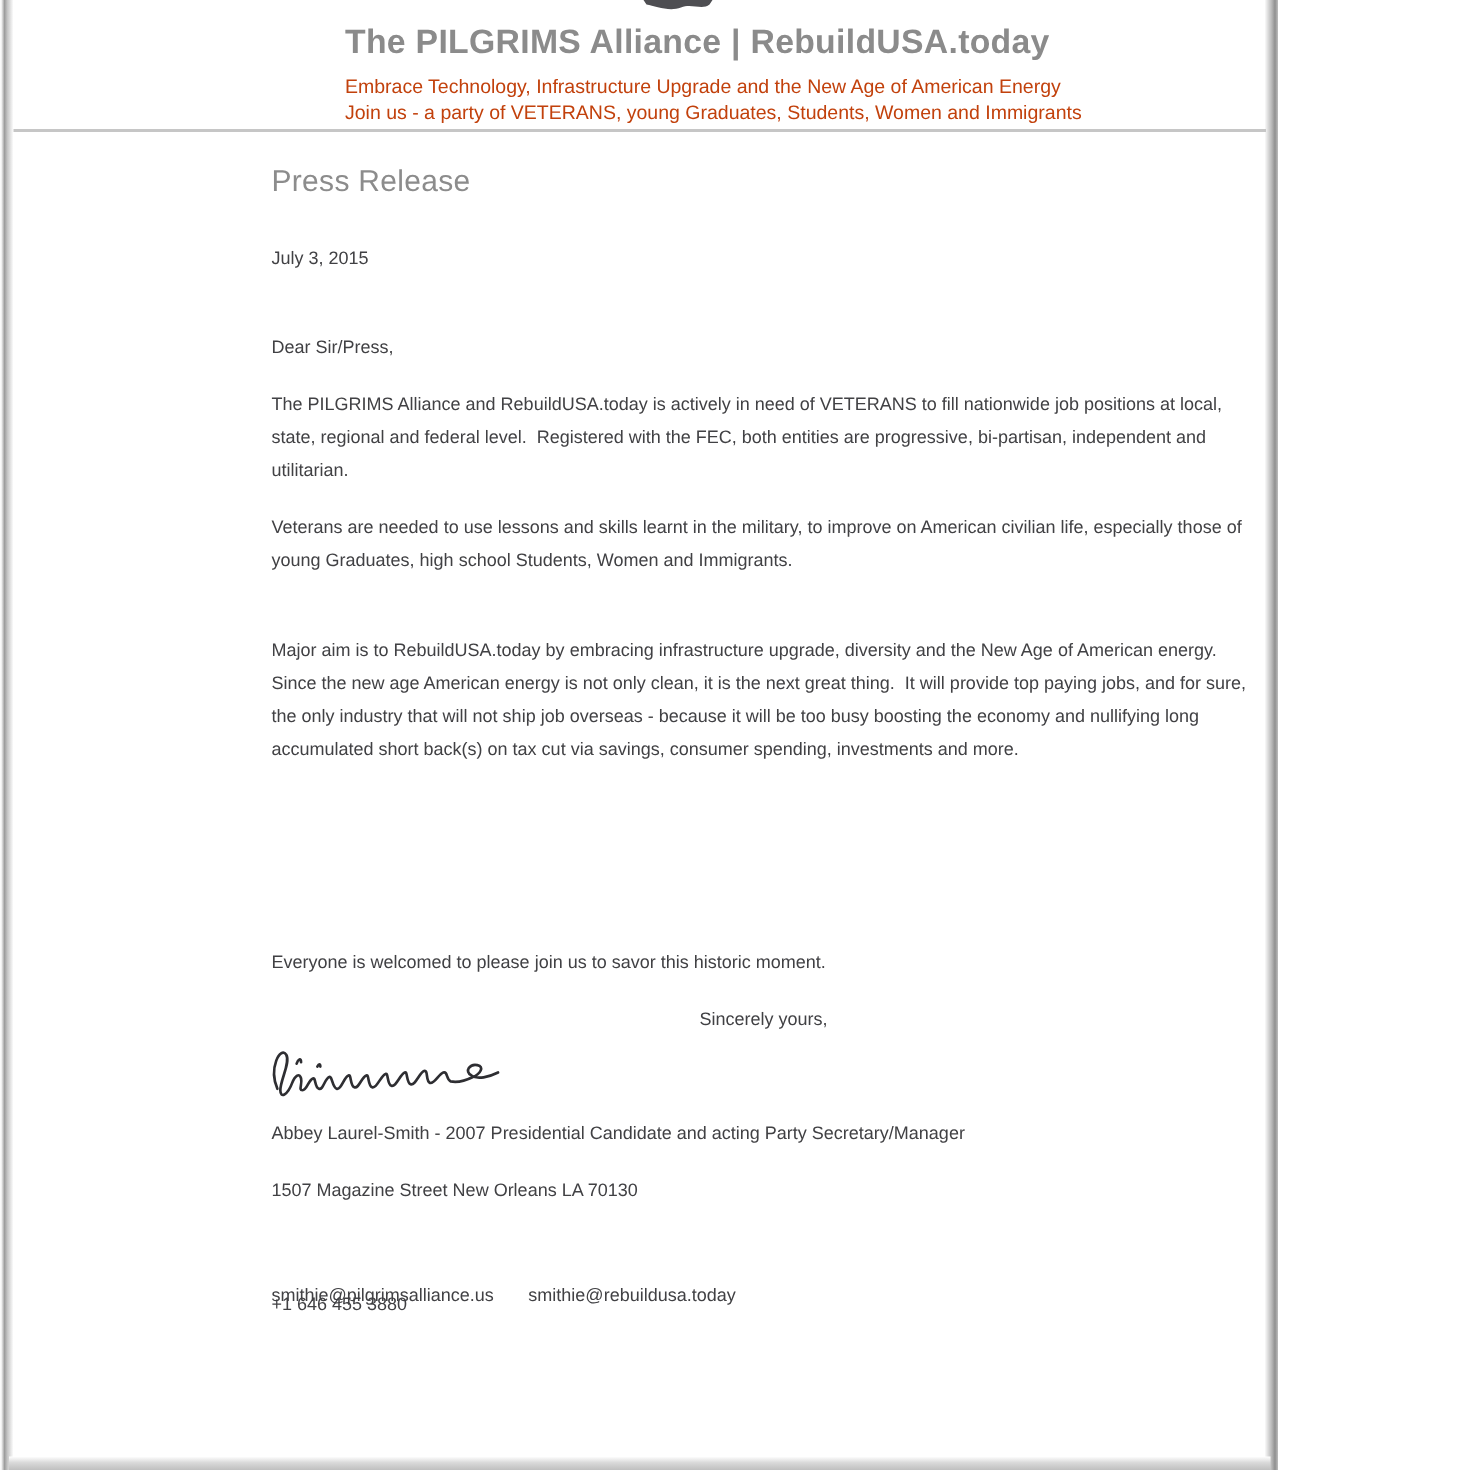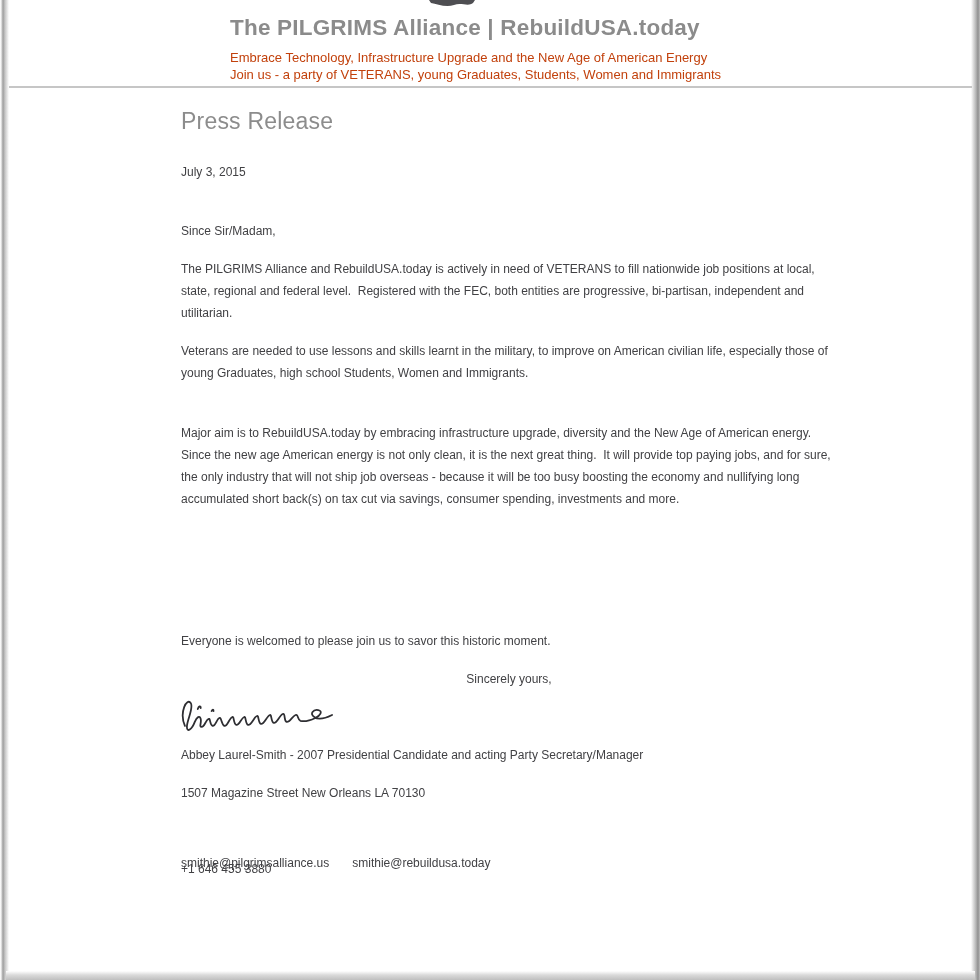--- a/index.html
+++ b/index.html
@@ -1,18 +1,18 @@
 <!DOCTYPE html>
 <html><head>
 <meta charset="utf-8">
 <style>
   html,body{margin:0;padding:0;background:#ffffff;}
   #page{
     position:relative;
-    width:980px;height:980px;
+    width:852px;height:980px;
     background:#ffffff;
     overflow:hidden;
     font-family:"Liberation Sans","DejaVu Sans",sans-serif;
     color:#414144;
     text-decoration:underline;
   }
   
   .edge-left{
     position:absolute;left:0;top:0;bottom:0;width:10px;
     background:linear-gradient(to right,#ffffff 0px,#f0f0f0 1px,#9d9d9d 3px,#c6c6c6 5px,#ffffff 9px);
@@ -30,21 +30,21 @@
   .masthead{position:absolute;left:230px;top:14px;width:560px;}
   .masthead-title{
     font-size:22.5px;font-weight:600;letter-spacing:.2px;
     color:#8b8b8b;line-height:28px;white-space:nowrap;
   }
   .masthead-taglines{margin-top:7px;font-size:13px;line-height:17px;color:#c2410c;white-space:nowrap;}
 
   .divider{position:absolute;left:9px;right:8px;top:86px;height:1.5px;background:#c6c6c6;}
 
   .block{position:absolute;left:181px;width:656px;font-size:12px;line-height:22px;white-space:pre-wrap;}
-  .press-release{top:110px;font-size:23px;font-weight:500;color:#8c8c8c;letter-spacing:.2px;white-space:nowrap;}
+  .press-release{top:110px;font-size:20px;font-weight:500;color:#8c8c8c;letter-spacing:.2px;white-space:nowrap;}
   .date{top:161px;}
   .salutation{top:220px;}
   .p1{top:258px;}
   .p2{top:340px;}
   .p3{top:422px;}
   .p4{top:570px;}
   .p5{top:630px;}
   .closing{top:668px;text-align:center;}
   .sig{position:absolute;left:178px;top:694px;width:158px;height:42px;}
   .sig-name{top:744px;white-space:nowrap;}
@@ -71,21 +71,21 @@
     <div class="masthead-taglines">
       <div>Embrace Technology, Infrastructure Upgrade and the New Age of American Energy</div>
       <div>Join us - a party of VETERANS, young Graduates, Students, Women and Immigrants</div>
     </div>
   </div>
 
   <div class="divider"></div>
 
   <div class="block press-release">Press Release</div>
   <div class="block date">July 3, 2015</div>
-  <div class="block salutation">Since Sir/Madam,</div>
+  <div class="block salutation">Dear Sir/Press,</div>
 
   <div class="block p2">Veterans are needed to use lessons and skills learnt in the military, to improve on American civilian life, especially those of young Graduates, high school Students, Women and Immigrants.</div>
   <div class="block p1">The PILGRIMS Alliance and RebuildUSA.today is actively in need of VETERANS to fill nationwide job positions at local, state, regional and federal level.  Registered with the FEC, both entities are progressive, bi-partisan, independent and utilitarian.</div>
   <div class="block p3">Major aim is to RebuildUSA.today by embracing infrastructure upgrade, diversity and the New Age of American energy.  Since the new age American energy is not only clean, it is the next great thing.  It will provide top paying jobs, and for sure, the only industry that will not ship job overseas - because it will be too busy boosting the economy and nullifying long accumulated short back(s) on tax cut via savings, consumer spending, investments and more.</div>
   <div class="block p5">Everyone is welcomed to please join us to savor this historic moment.</div>
 
   <div class="block closing">Sincerely yours,</div>
 
   <svg class="sig" viewBox="0 0 160 42" aria-hidden="true">
     <g stroke="#2e2e32" fill="none" stroke-width="1.8" stroke-linecap="round" stroke-linejoin="round">

